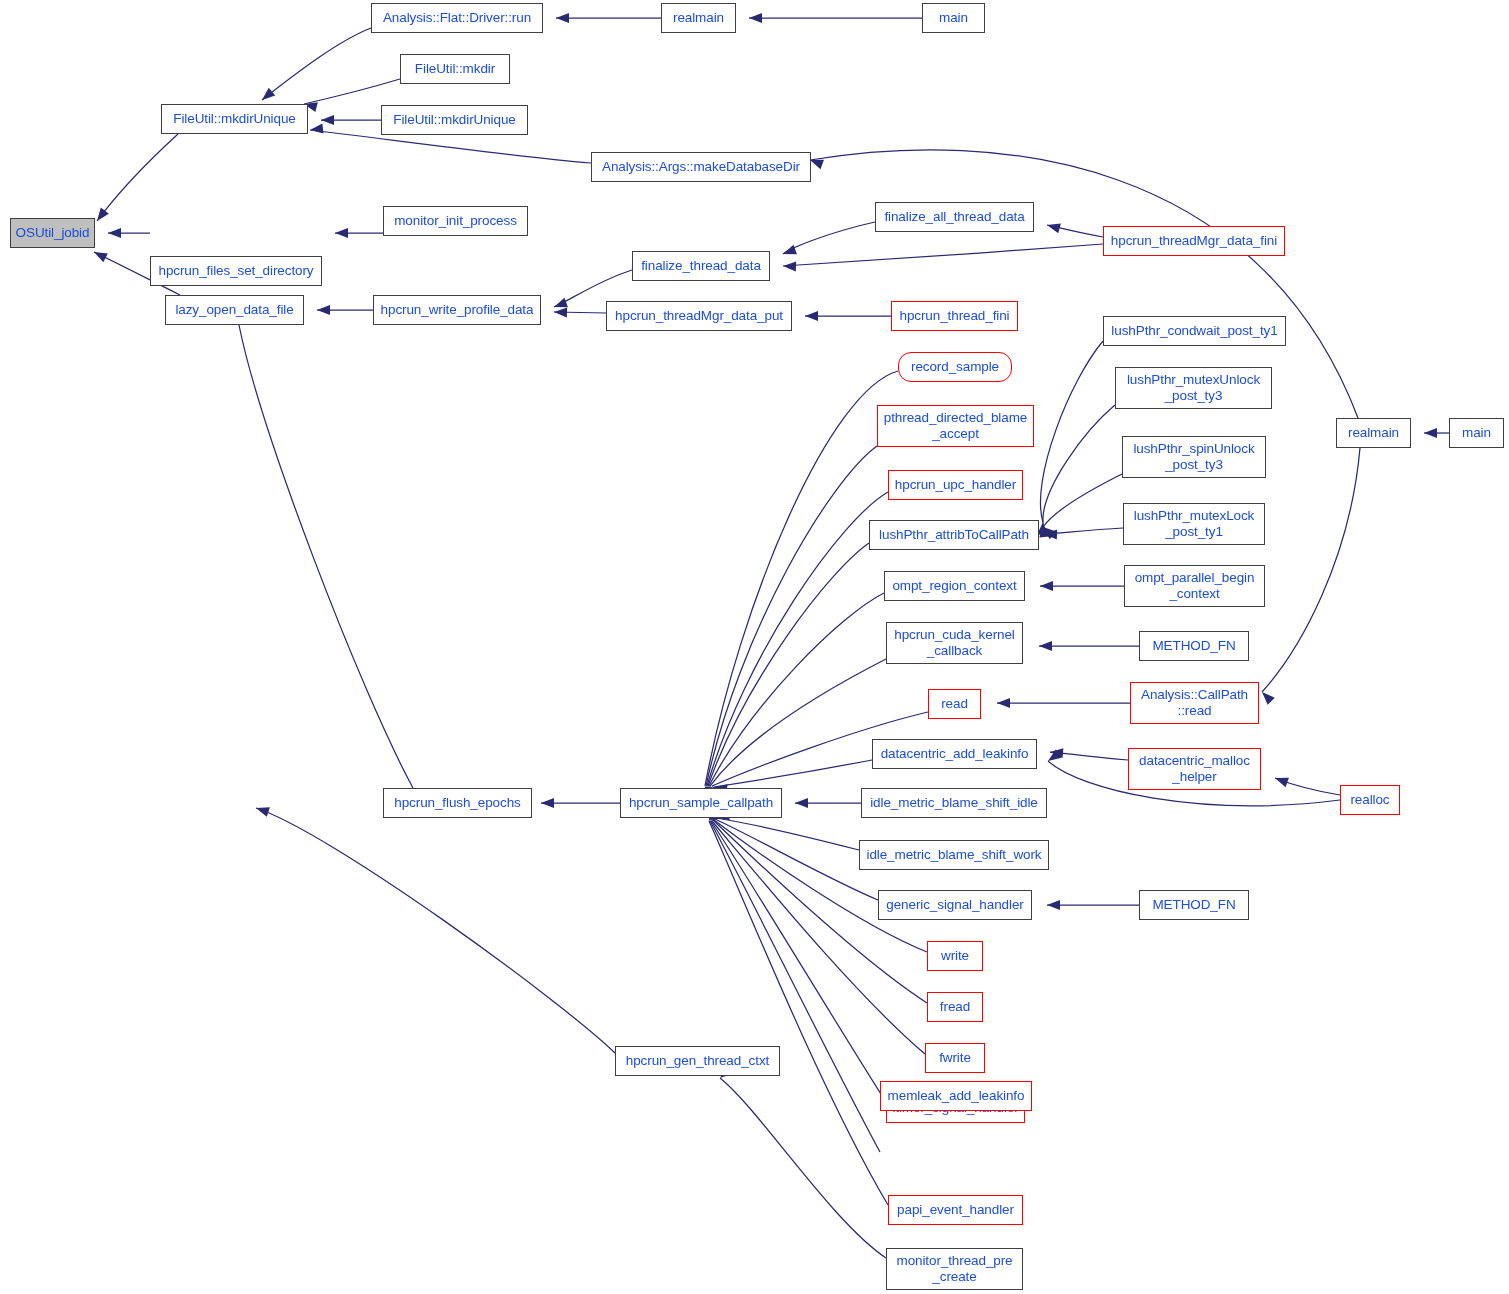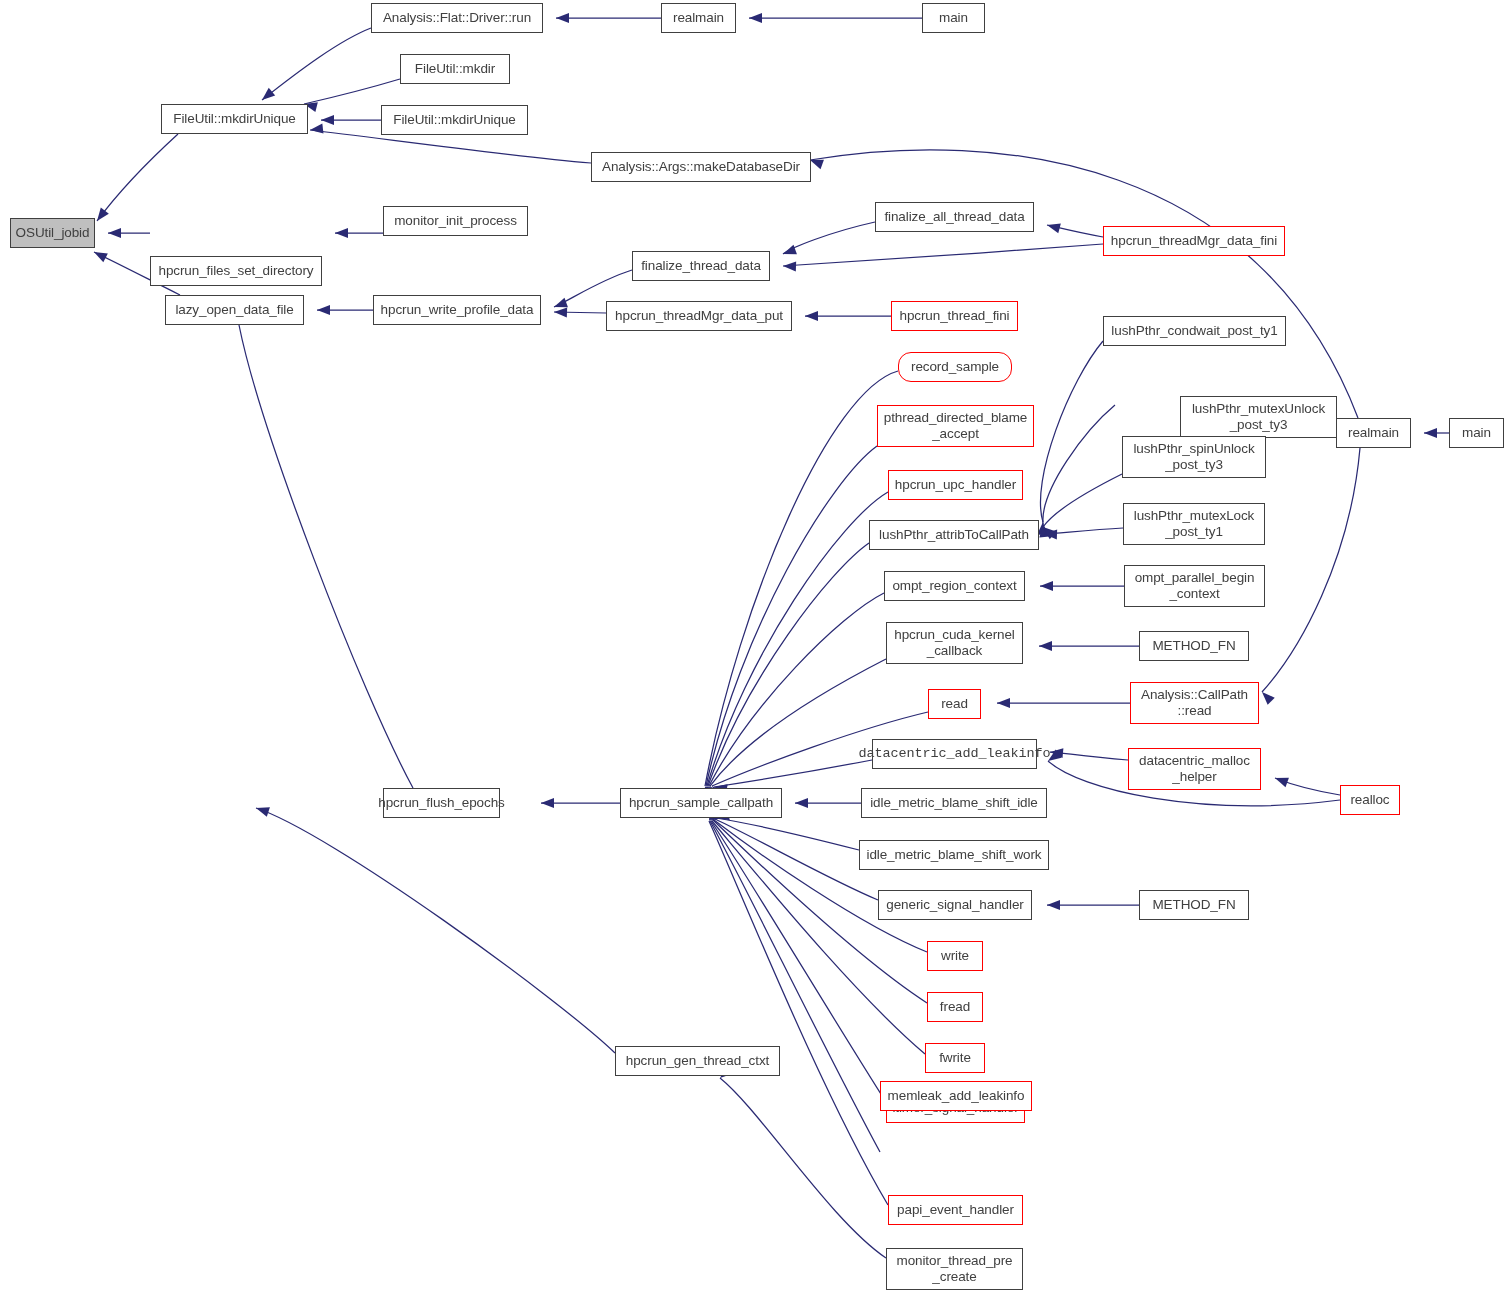--- a/index.html
+++ b/index.html
@@ -27,21 +27,21 @@
   .node {
     position: absolute;
     box-sizing: border-box;
     display: flex;
     align-items: center;
     justify-content: center;
     text-align: center;
     font-family: "Liberation Sans", sans-serif;
     font-size: 13.5px;
     line-height: 1.15;
-    color: #404040;
+    color: #1d4ed8;
     background: #ffffff;
     border: 1.3px solid #404040;
     white-space: pre-line;
     letter-spacing: -0.1px;
     z-index: 5;
   }
   .node.red {
     border-color: #ff0000;
     border-width: 1.6px;
   }
@@ -185,42 +185,42 @@
     <div class="node red" style="left: 1103px; top: 226px; width: 182px; height: 30px;">hpcrun_threadMgr_data_fini</div>
     <div class="node" style="left: 632px; top: 251px; width: 138px; height: 30px;">finalize_thread_data</div>
     <div class="node" style="left: 606px; top: 301px; width: 186px; height: 30px;">hpcrun_threadMgr_data_put</div>
     <div class="node red" style="left: 891px; top: 301px; width: 127px; height: 30px;">hpcrun_thread_fini</div>
     <div class="node red" style="left: 898px; top: 352px; width: 114px; height: 30px; border-radius: 13px;">record_sample</div>
     <div class="node red" style="left: 877px; top: 405px; width: 157px; height: 42px;">pthread_directed_blame
 _accept</div>
     <div class="node red" style="left: 888px; top: 470px; width: 135px; height: 30px;">hpcrun_upc_handler</div>
     <div class="node" style="left: 869px; top: 520px; width: 170px; height: 30px;">lushPthr_attribToCallPath</div>
     <div class="node" style="left: 1103px; top: 316px; width: 183px; height: 30px;">lushPthr_condwait_post_ty1</div>
-    <div class="node" style="left: 1180px; top: 367px; width: 157px; height: 42px; margin-top: 29px;">lushPthr_mutexUnlock
+    <div class="node" style="left: 1115px; top: 367px; width: 157px; height: 42px;">lushPthr_mutexUnlock
 _post_ty3</div>
     <div class="node" style="left: 1122px; top: 436px; width: 144px; height: 42px;">lushPthr_spinUnlock
 _post_ty3</div>
     <div class="node" style="left: 1123px; top: 503px; width: 142px; height: 42px;">lushPthr_mutexLock
 _post_ty1</div>
     <div class="node" style="left: 884px; top: 571px; width: 141px; height: 30px;">ompt_region_context</div>
     <div class="node" style="left: 1124px; top: 565px; width: 141px; height: 42px;">ompt_parallel_begin
 _context</div>
     <div class="node" style="left: 886px; top: 622px; width: 137px; height: 42px;">hpcrun_cuda_kernel
 _callback</div>
     <div class="node" style="left: 1139px; top: 631px; width: 110px; height: 30px;">METHOD_FN</div>
     <div class="node red" style="left: 928px; top: 689px; width: 53px; height: 30px;">read</div>
     <div class="node red" style="left: 1130px; top: 682px; width: 129px; height: 42px;">Analysis::CallPath
 ::read</div>
-    <div class="node" style="left: 872px; top: 739px; width: 165px; height: 30px; font-family: Liberation Mono, monospace;">datacentric_add_leakinfo</div>
+    <div class="node" style="left: 872px; top: 739px; width: 165px; height: 30px;">datacentric_add_leakinfo</div>
     <div class="node red" style="left: 1128px; top: 748px; width: 133px; height: 42px;">datacentric_malloc
 _helper</div>
     <div class="node red" style="left: 1340px; top: 785px; width: 60px; height: 30px;">realloc</div>
     <div class="node" style="left: 861px; top: 788px; width: 186px; height: 30px;">idle_metric_blame_shift_idle</div>
     <div class="node" style="left: 620px; top: 788px; width: 162px; height: 30px;">hpcrun_sample_callpath</div>
-    <div class="node" style="left: 383px; top: 788px; width: 117px; height: 30px;">hpcrun_flush_epochs</div>
+    <div class="node" style="left: 383px; top: 788px; width: 149px; height: 30px;">hpcrun_flush_epochs</div>
     <div class="node" style="left: 859px; top: 840px; width: 190px; height: 30px;">idle_metric_blame_shift_work</div>
     <div class="node" style="left: 878px; top: 890px; width: 154px; height: 30px;">generic_signal_handler</div>
     <div class="node" style="left: 1139px; top: 890px; width: 110px; height: 30px;">METHOD_FN</div>
     <div class="node red" style="left: 927px; top: 941px; width: 56px; height: 30px;">write</div>
     <div class="node red" style="left: 927px; top: 992px; width: 56px; height: 30px;">fread</div>
     <div class="node red" style="left: 925px; top: 1043px; width: 60px; height: 30px;">fwrite</div>
     <div class="node red" style="left: 886px; top: 1093px; width: 139px; height: 30px;">itimer_signal_handler</div>
     <div class="node red" style="left: 880px; top: 1081px; width: 152px; height: 30px;">memleak_add_leakinfo</div>
     <div class="node red" style="left: 888px; top: 1195px; width: 135px; height: 30px;">papi_event_handler</div>
     <div class="node" style="left: 886px; top: 1248px; width: 137px; height: 42px;">monitor_thread_pre

